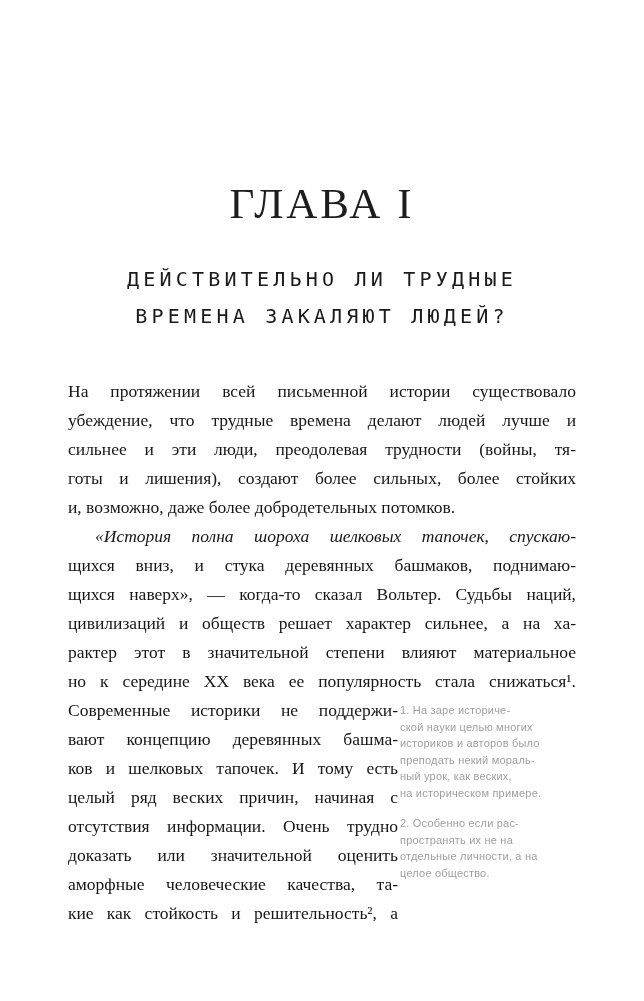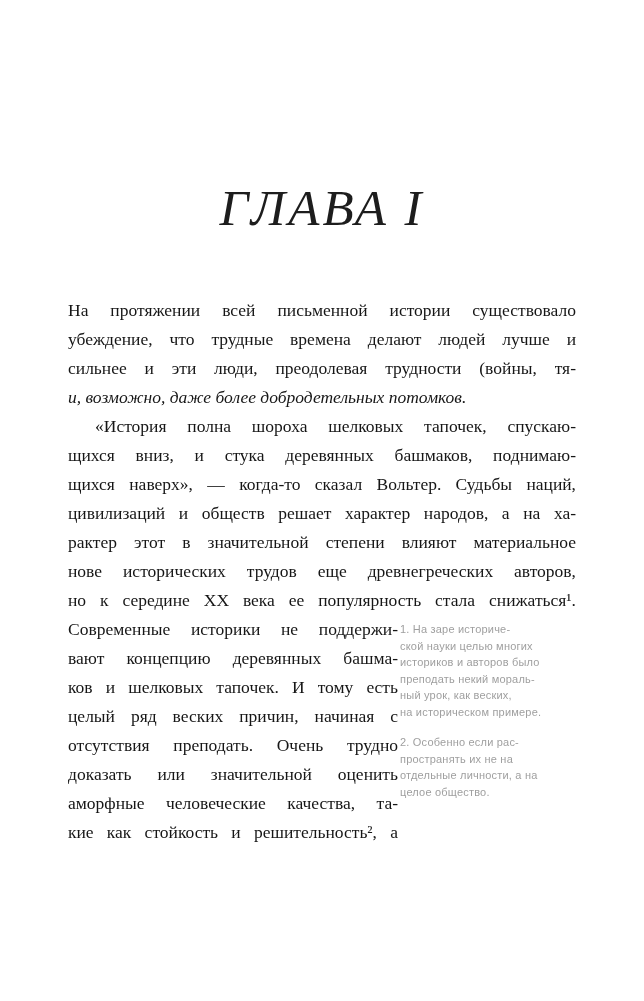--- a/index.html
+++ b/index.html
@@ -9,53 +9,51 @@
     height: 1001px;
     background: #ffffff;
     color: #1d1d1d;
     overflow: hidden;
     font-family: "Liberation Serif", serif;
   }
   .chapter-title {
     margin-top: 180px;
     text-align: center;
     font-family: "Liberation Serif", serif;
-    font-size: 51px;
+    font-size: 43px;
     letter-spacing: 3px;
     font-weight: 400;
     line-height: 1.1;
-    font-style: italic;
   }
   .chapter-subtitle {
     margin-top: 34px;
     text-align: center;
     font-family: "DejaVu Sans Mono", monospace;
     font-size: 20px;
     letter-spacing: 4.2px;
     line-height: 37px;
     font-weight: 400;
     color: #1a1a1a;
   }
   .body-col {
-    margin: 60px 0 0 68px;
+    margin: 42px 0 0 68px;
     width: 508px;
     font-size: 17.5px;
     line-height: 29px;
     color: #161616;
   }
   .jline {
     text-align: justify;
     text-align-last: justify;
   }
   .endline {
     text-align: left;
     text-align-last: left;
-    font-style: italic;
   }
-  .indent { text-indent: 27px; }
+  .indent { text-indent: 27px; font-style: italic; }
   .split {
     display: flex;
     align-items: flex-start;
     justify-content: flex-end;
   }
   .narrow-col {
     width: 330px;
     font-size: 17.5px;
     line-height: 29px;
   }
@@ -73,43 +71,47 @@
   .note { margin: 0 0 14px 0; }
   .note-line { text-align: left; }
 </style>
 </head>
 <body>
 
 <div class="page">
 
   <div class="chapter-title">ГЛАВА I</div>
 
+  <div class="chapter-subtitle">
+    <div>ДЕЙСТВИТЕЛЬНО ЛИ ТРУДНЫЕ</div>
+    <div>ВРЕМЕНА ЗАКАЛЯЮТ ЛЮДЕЙ?</div>
+  </div>
 
   <div class="body-col">
 
     <div class="jline">На протяжении всей письменной истории существовало</div>
     <div class="jline">убеждение, что трудные времена делают людей лучше и</div>
     <div class="jline">сильнее и эти люди, преодолевая трудности (войны, тя-</div>
+    <div class="jline">готы и лишения), создают более сильных, более стойких</div>
     <div class="endline">и, возможно, даже более добродетельных потомков.</div>
 
     <div class="jline indent">«История полна шороха шелковых тапочек, спускаю-</div>
     <div class="jline">щихся вниз, и стука деревянных башмаков, поднимаю-</div>
     <div class="jline">щихся наверх», — когда-то сказал Вольтер. Судьбы наций,</div>
-    <div class="jline">цивилизаций и обществ решает характер народов, а на ха-</div>
+    <div class="jline">цивилизаций и обществ решает характер сильнее, а на ха-</div>
     <div class="jline">рактер этот в значительной степени влияют материальное</div>
-    <div class="jline">нове исторических трудов еще древнегреческих авторов,</div>
     <div class="jline">но к середине XX века ее популярность стала снижаться¹.</div>
 
     <div class="split">
       <div class="narrow-col">
         <div class="jline">Современные историки не поддержи-</div>
         <div class="jline">вают концепцию деревянных башма-</div>
         <div class="jline">ков и шелковых тапочек. И тому есть</div>
         <div class="jline">целый ряд веских причин, начиная с</div>
-        <div class="jline">отсутствия преподать. Очень трудно</div>
+        <div class="jline">отсутствия информации. Очень трудно</div>
         <div class="jline">доказать или значительной оценить</div>
         <div class="jline">аморфные человеческие качества, та-</div>
         <div class="jline">кие как стойкость и решительность², а</div>
       </div>
 
       <div class="side-notes">
         <div class="note">
           <div class="note-line">1. На заре историче-</div>
           <div class="note-line">ской науки целью многих</div>
           <div class="note-line">историков и авторов было</div>

